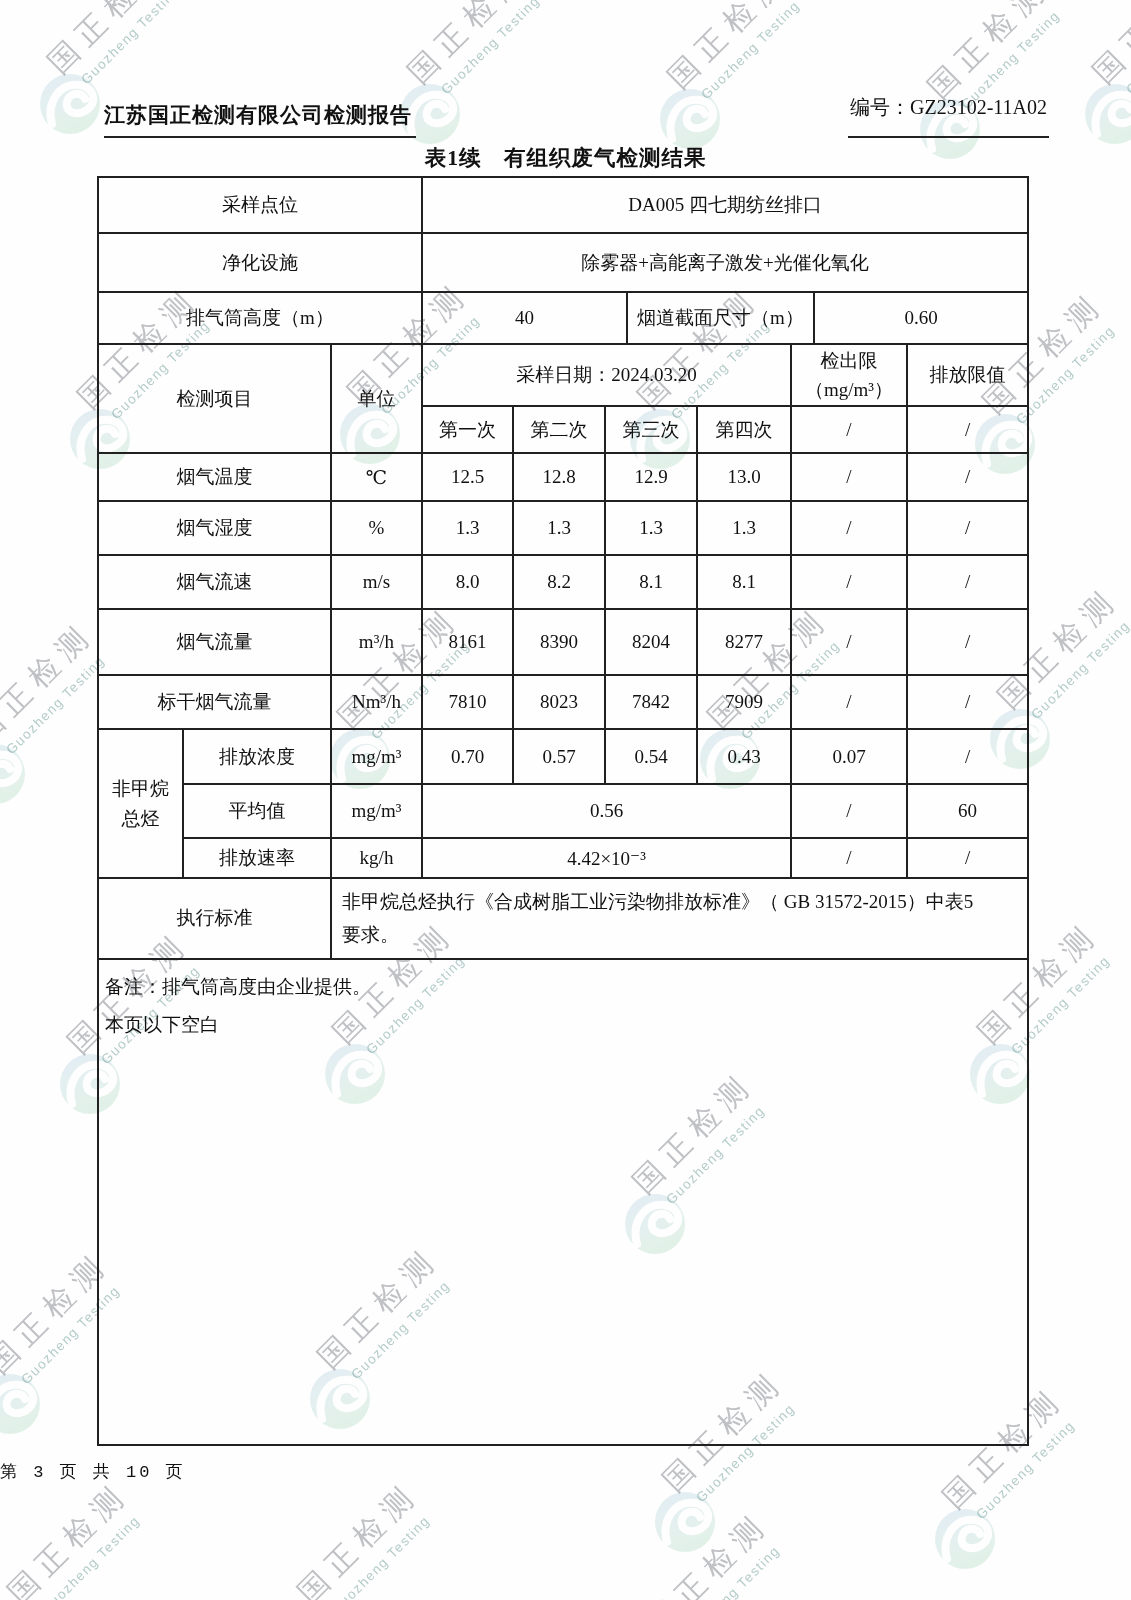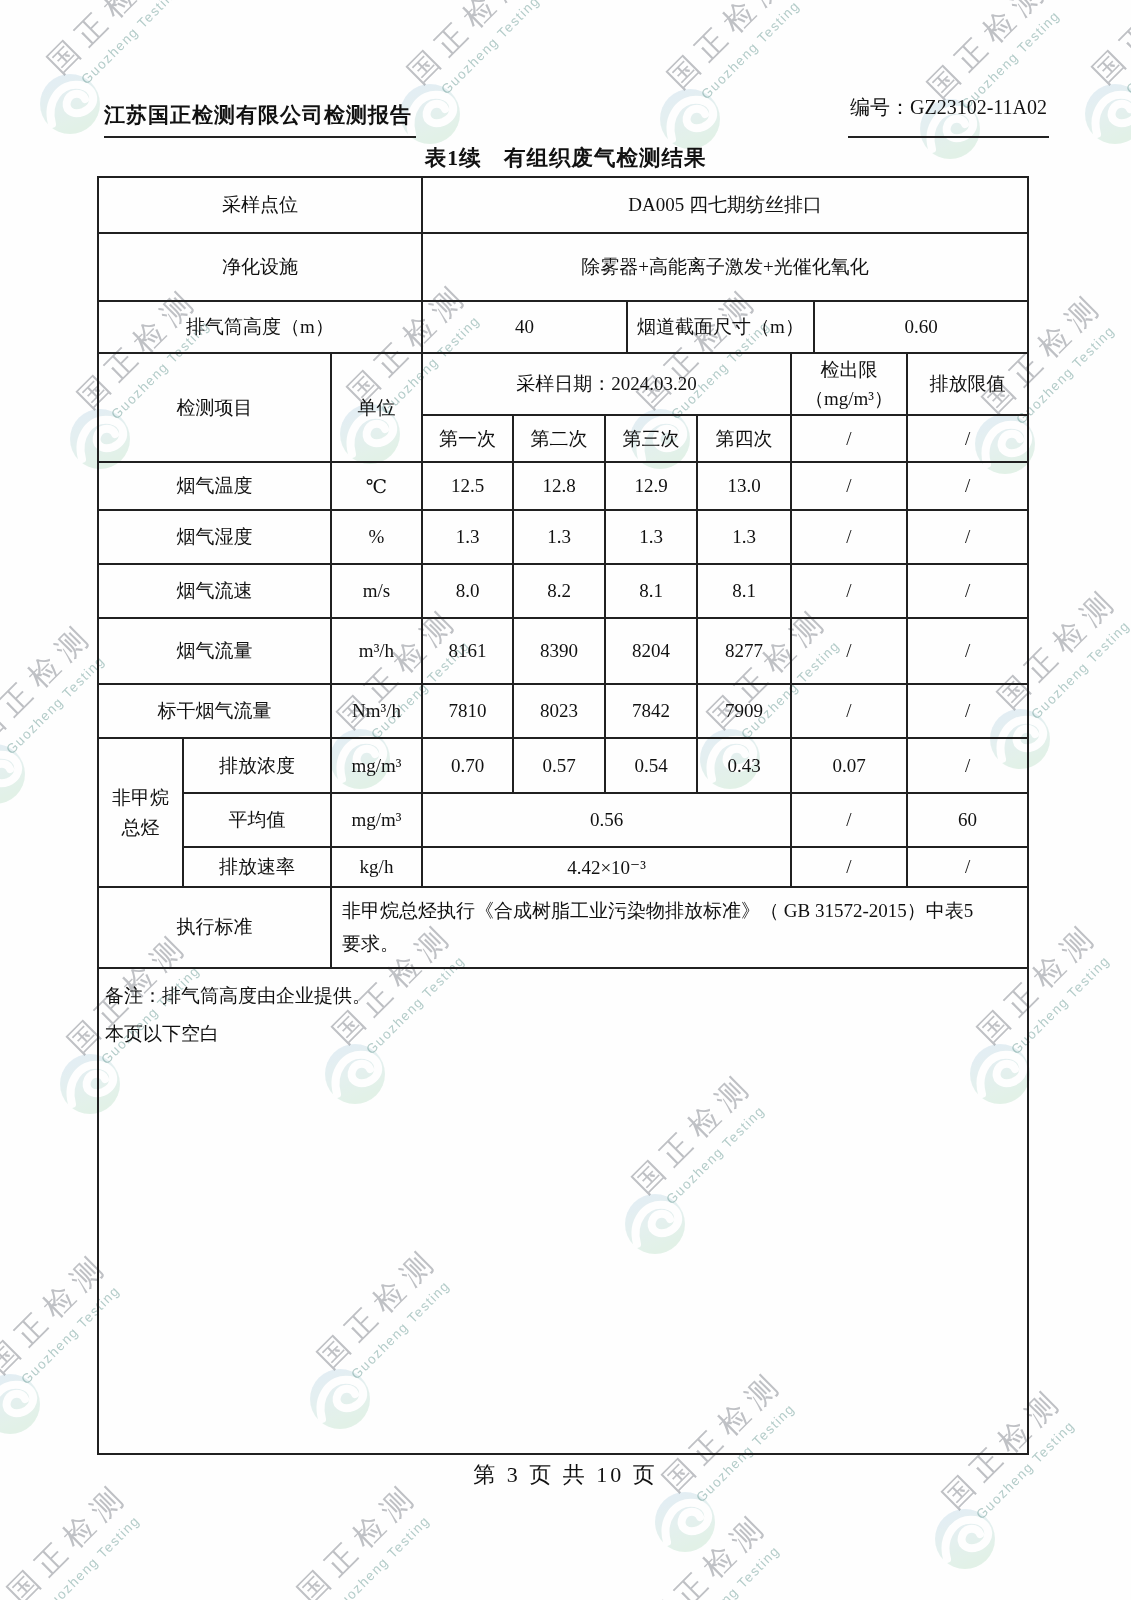--- a/index.html
+++ b/index.html
@@ -63,21 +63,21 @@
     border:2px solid #202020;
     text-align:center;vertical-align:middle;
     padding:0;overflow:hidden;
   }
   table.main{border:2.5px solid #1a1a1a;}
   .left-text{text-align:left !important;padding:6px 10px !important;line-height:1.75;}
   .top-text{vertical-align:top !important;text-align:left !important;padding:8px 6px !important;line-height:2.0;}
   .grp{line-height:1.55;}
   .footer{
     position:absolute;left:0;top:1460px;width:1131px;
-    text-align:center;font-size:22px;letter-spacing:3px;
+    text-align:left;font-size:17px;letter-spacing:3px;font-family:Liberation Mono, monospace;
   }
 </style>
 </head>
 <body>
 
 <div class="page">
 
   <svg width="0" height="0" style="position:absolute" aria-hidden="true">
     <defs>
       <linearGradient id="wmGrad" x1="0" y1="0" x2="0.45" y2="1">
@@ -342,21 +342,21 @@
         <col style="width:93px">
           <col style="width:121px">
       </colgroup>
 
       <tbody>
           <tr style="height:56px">
         <td colspan="3">采样点位</td>
         <td colspan="8">DA005 四七期纺丝排口</td>
       </tr>
 
-      <tr style="height:68px">
+      <tr style="height:59px">
         <td colspan="3">净化设施</td>
         <td colspan="8">除雾器+高能离子激发+光催化氧化</td>
       </tr>
 
       <tr style="height:52px">
         <td colspan="3">排气筒高度（m）</td>
         <td colspan="3">40</td>
         <td colspan="3">烟道截面尺寸（m）</td>
         <td colspan="2">0.60</td>
       </tr>

